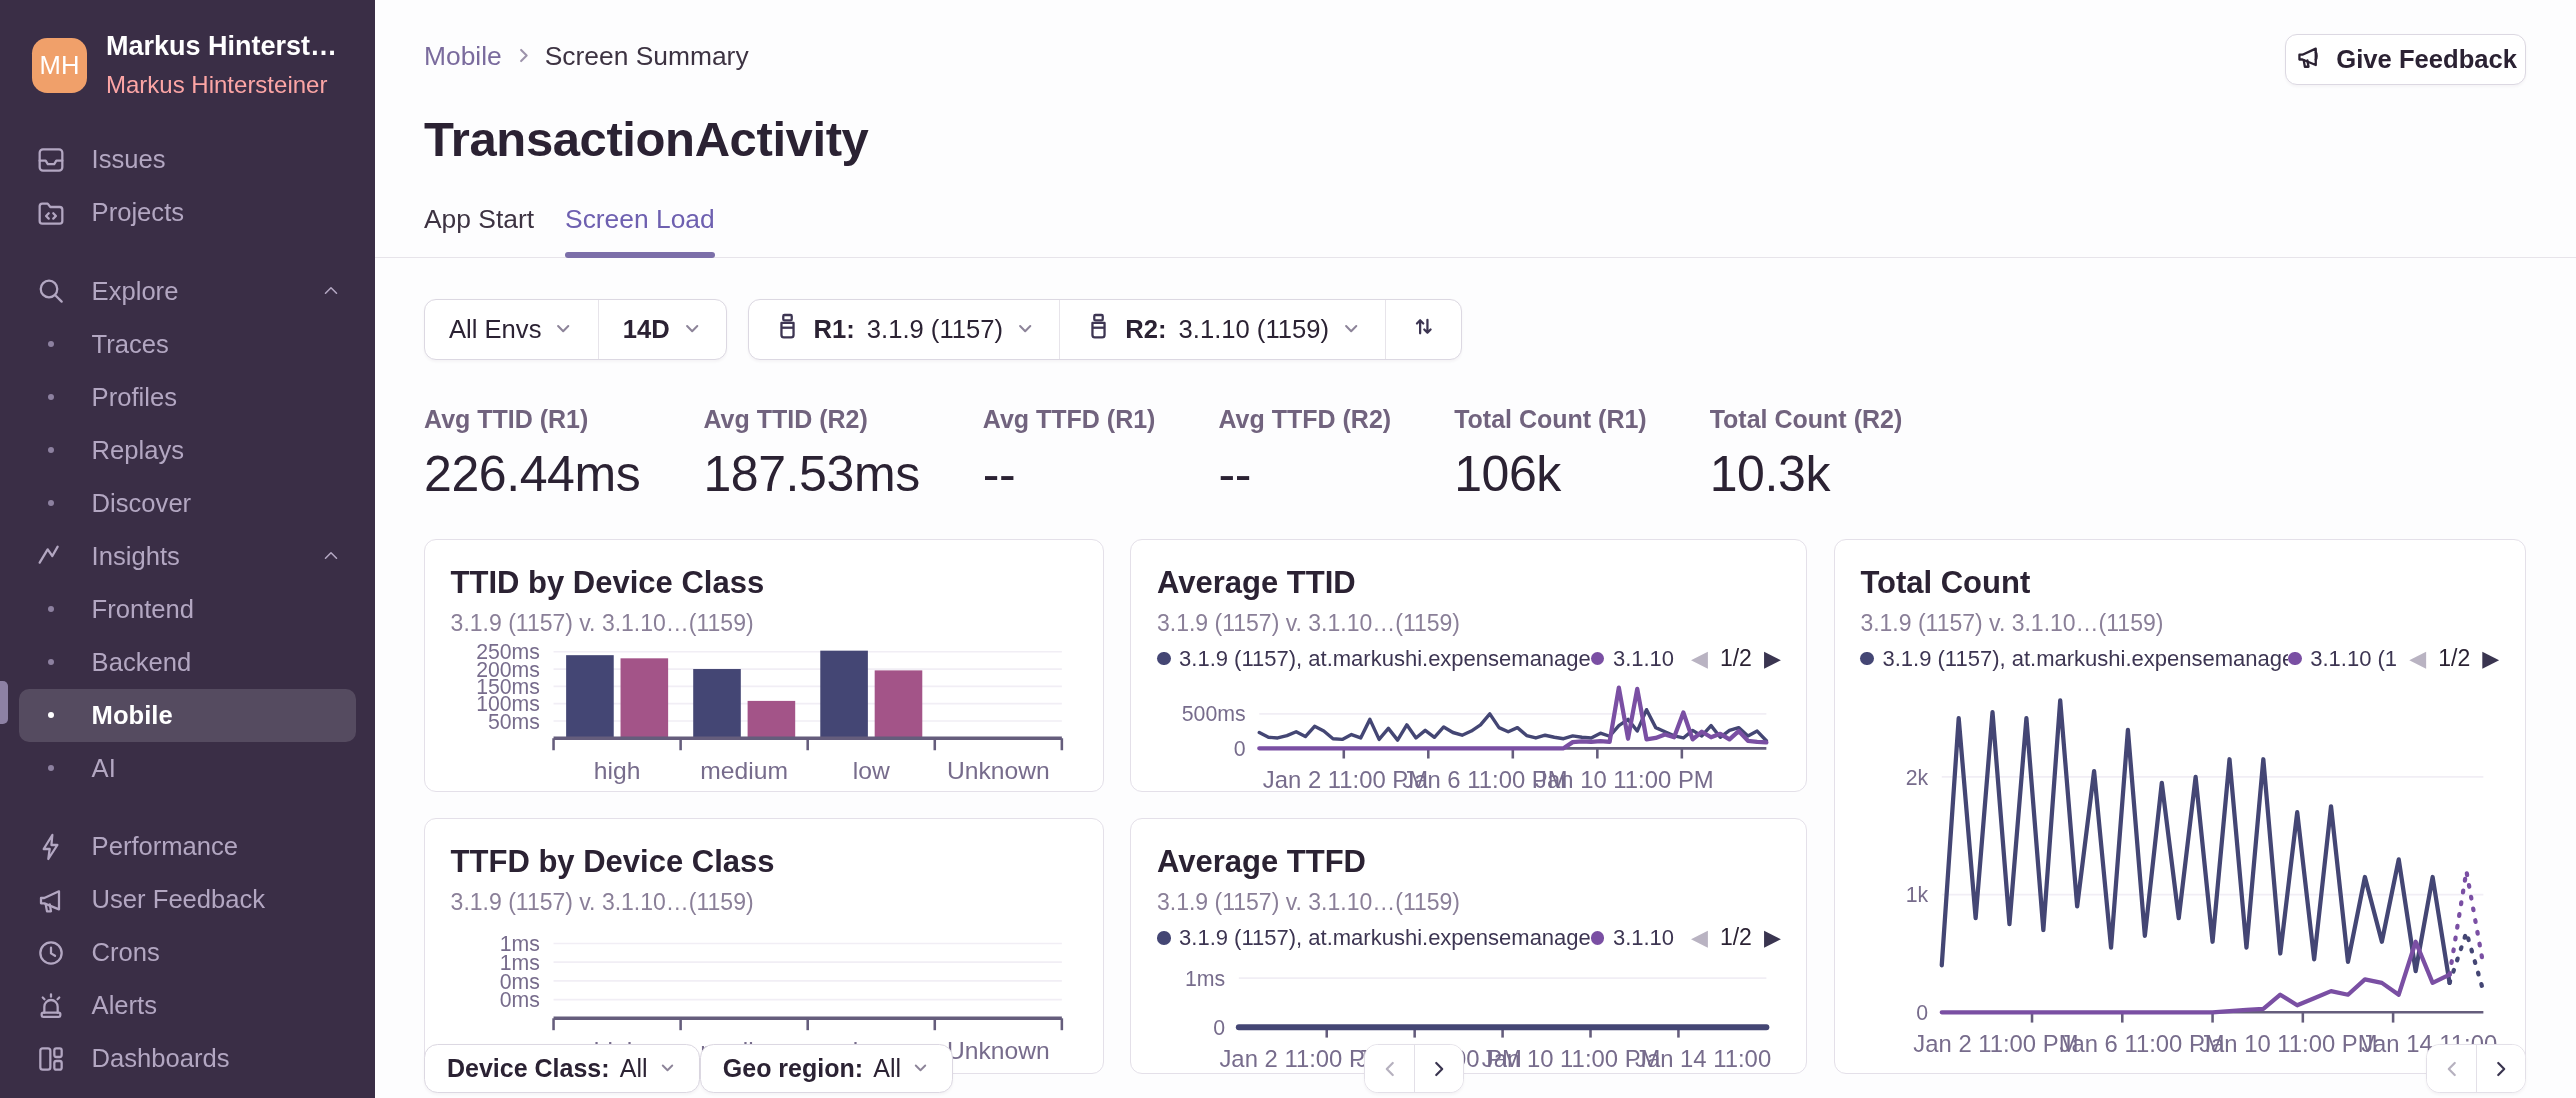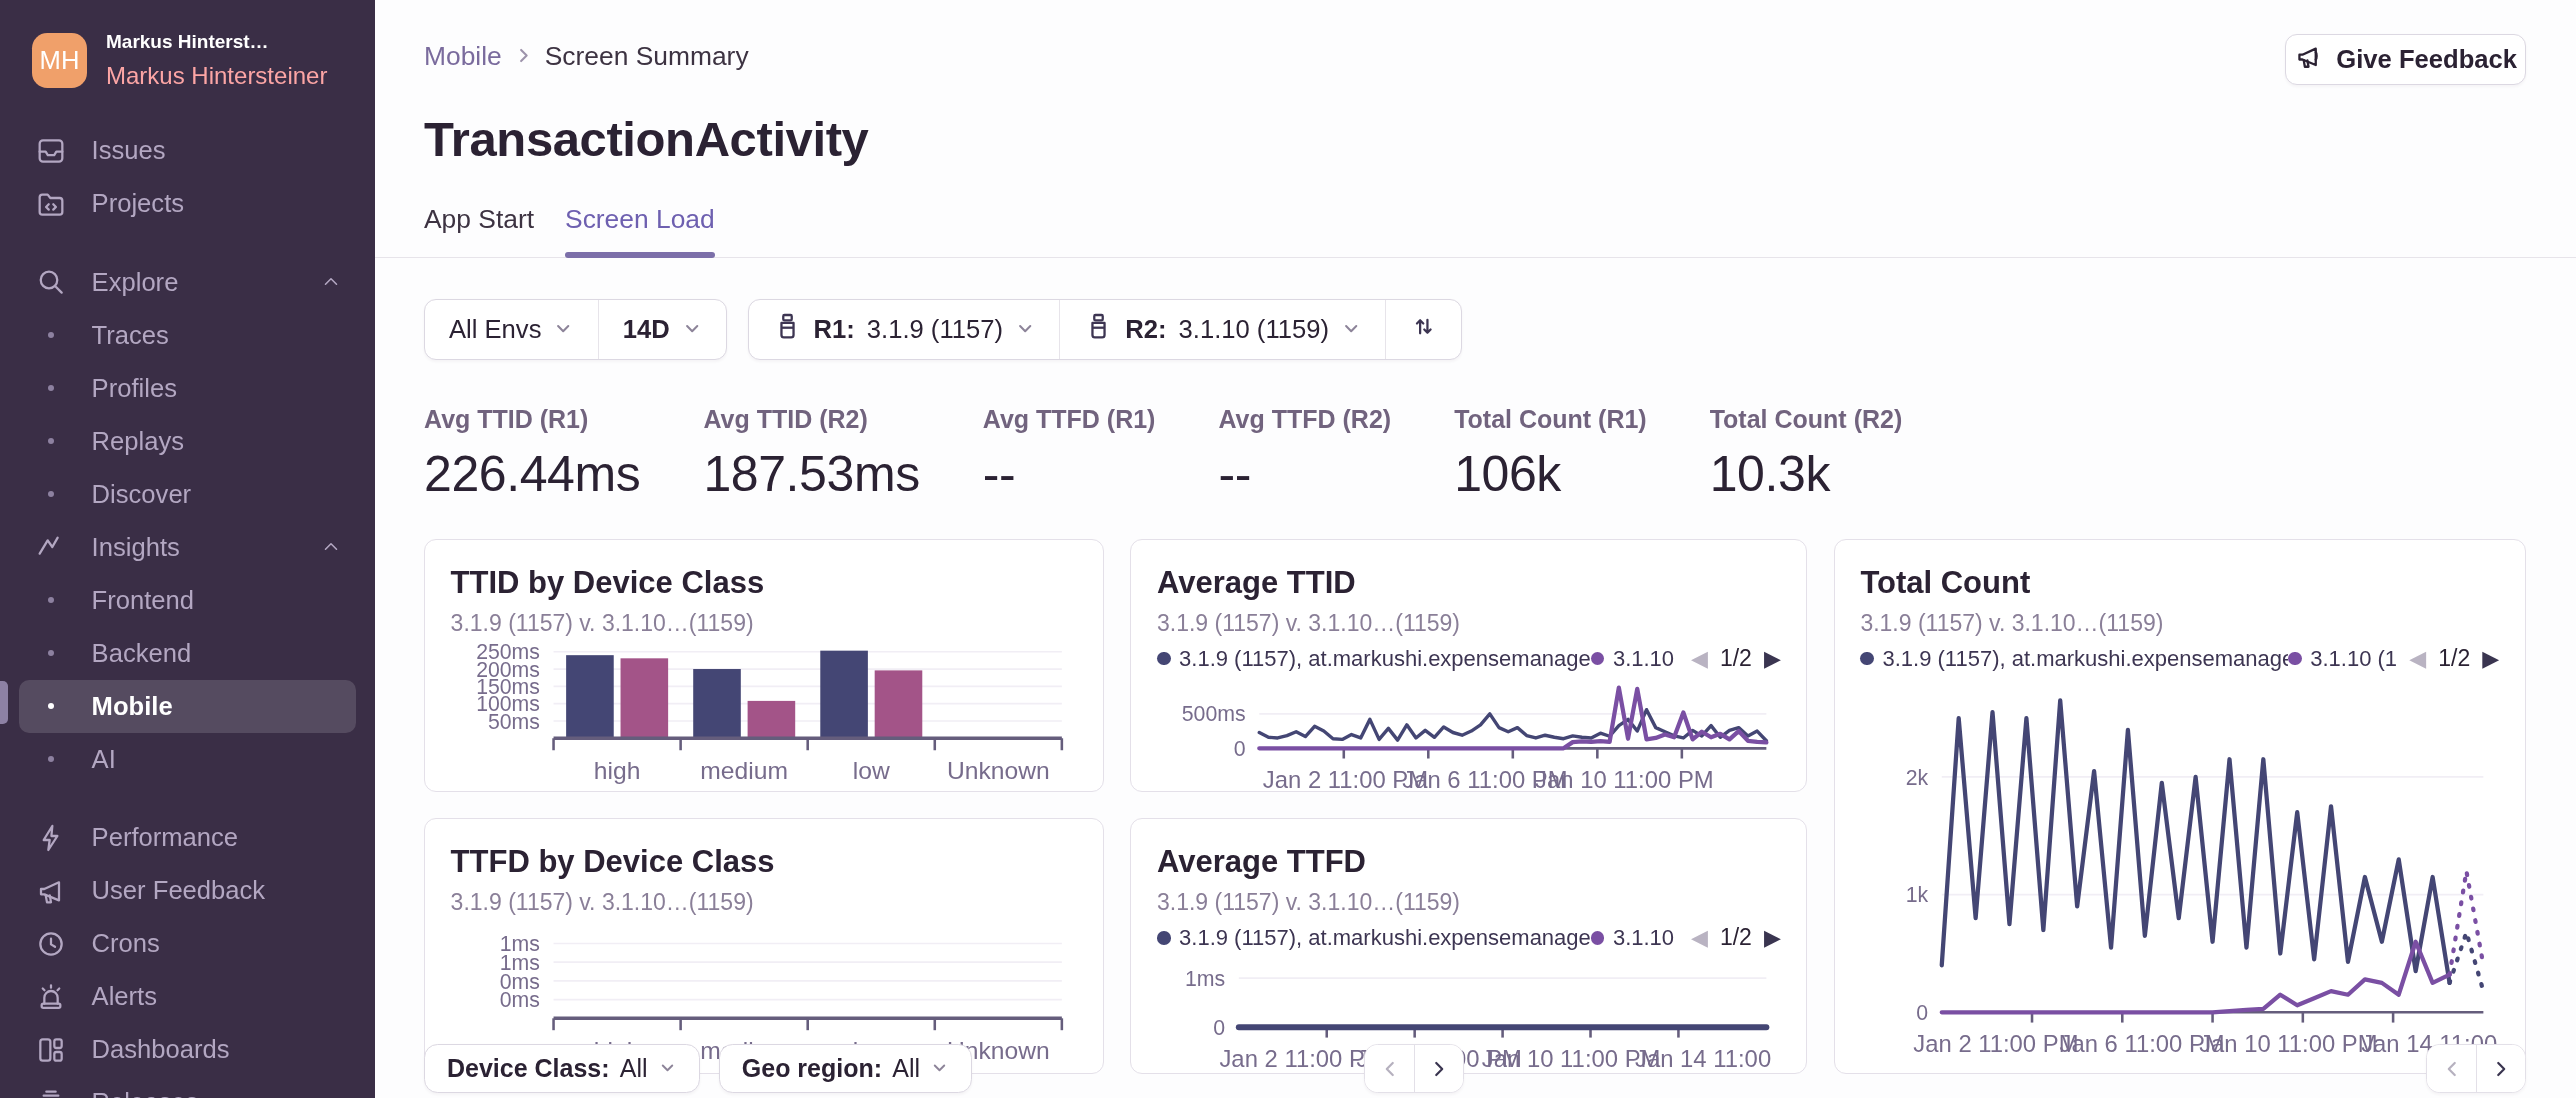--- a/index.html
+++ b/index.html
@@ -11,21 +11,21 @@
   
   .sidebar {
     position:absolute; left:0; top:0; width:375px; height:1099px;
     background:#3a2e46; color:#b3a7c2; overflow:hidden;
   }
   .user { display:flex; gap:19px; align-items:center; margin:31px 0 0 32px; cursor:pointer; }
   .avatar {
     width:55px; height:55px; border-radius:15.3px; background:#f0a06a; color:#fff;
     display:flex; align-items:center; justify-content:center; font-size:25.6px; flex:none;
   }
-  .user-name { font-size:19px; font-weight:bold; color:#fff; white-space:nowrap; max-width:256px; overflow:hidden; }
+  .user-name { font-size:27px; font-weight:bold; color:#fff; white-space:nowrap; max-width:256px; overflow:hidden; }
   .user-org  { font-size:24px; color:#fca5a5; margin-top:9px; white-space:nowrap; }
   nav { margin-top:34px; padding:0 19px; }
   .side-item {
     display:flex; align-items:center; height:53px; gap:22px; padding:0 13.6px;
     border-radius:10.2px; font-size:25.6px; cursor:pointer; position:relative;
   }
   .side-item .ic { width:37px; display:flex; justify-content:center; flex:none; }
   .side-item .ic svg { width:32px; height:32px; }
   .bullet { width:37px; display:flex; justify-content:center; flex:none; }
   .bullet::after { content:""; width:6.8px; height:6.8px; border-radius:50%; background:#8d81a0; }
@@ -95,21 +95,21 @@
   .pg-caret { font-size:22px; cursor:pointer; line-height:1; }
   .pg-caret.prev { color:#b9b3c2; margin-right:12px; }
   .pg-caret.next { color:#3a3550; margin-left:12px; }
   .pg-label { font-size:23px; color:#2b2233; }
   .chart-wrap { flex:1; margin-top:1.7px; }
   svg text.axis { font-size:25px; fill:#776c8c; }
   svg text.xl { font-size:28px; }
   svg text.cat { font-size:29px; fill:#776c8c; }
   
   .bottom-bar { position:absolute; left:424px; right:50px; top:1044px; height:49px; }
-  .bottom-filters { display:flex; gap:19px; }
+  .bottom-filters { display:flex; }
   .bf-btn { height:49px; border-radius:13.6px; padding:0 22px; gap:10.2px; font-size:25px; }
   .bf-btn b { font-weight:bold; }
   .bf-btn .val { color:#2b2233; }
   .bf-btn svg { width:19px; height:19px; }
   .pager {
     position:absolute; top:0; display:flex; height:49px; background:#fff;
     border:1.7px solid #e3e0e8; border-radius:13.6px; overflow:hidden;
     box-shadow:0 1.7px 2.6px rgba(40,30,60,0.04);
   }
   .pager .pbtn { width:49px; display:flex; align-items:center; justify-content:center; cursor:pointer; background:#fff; }

